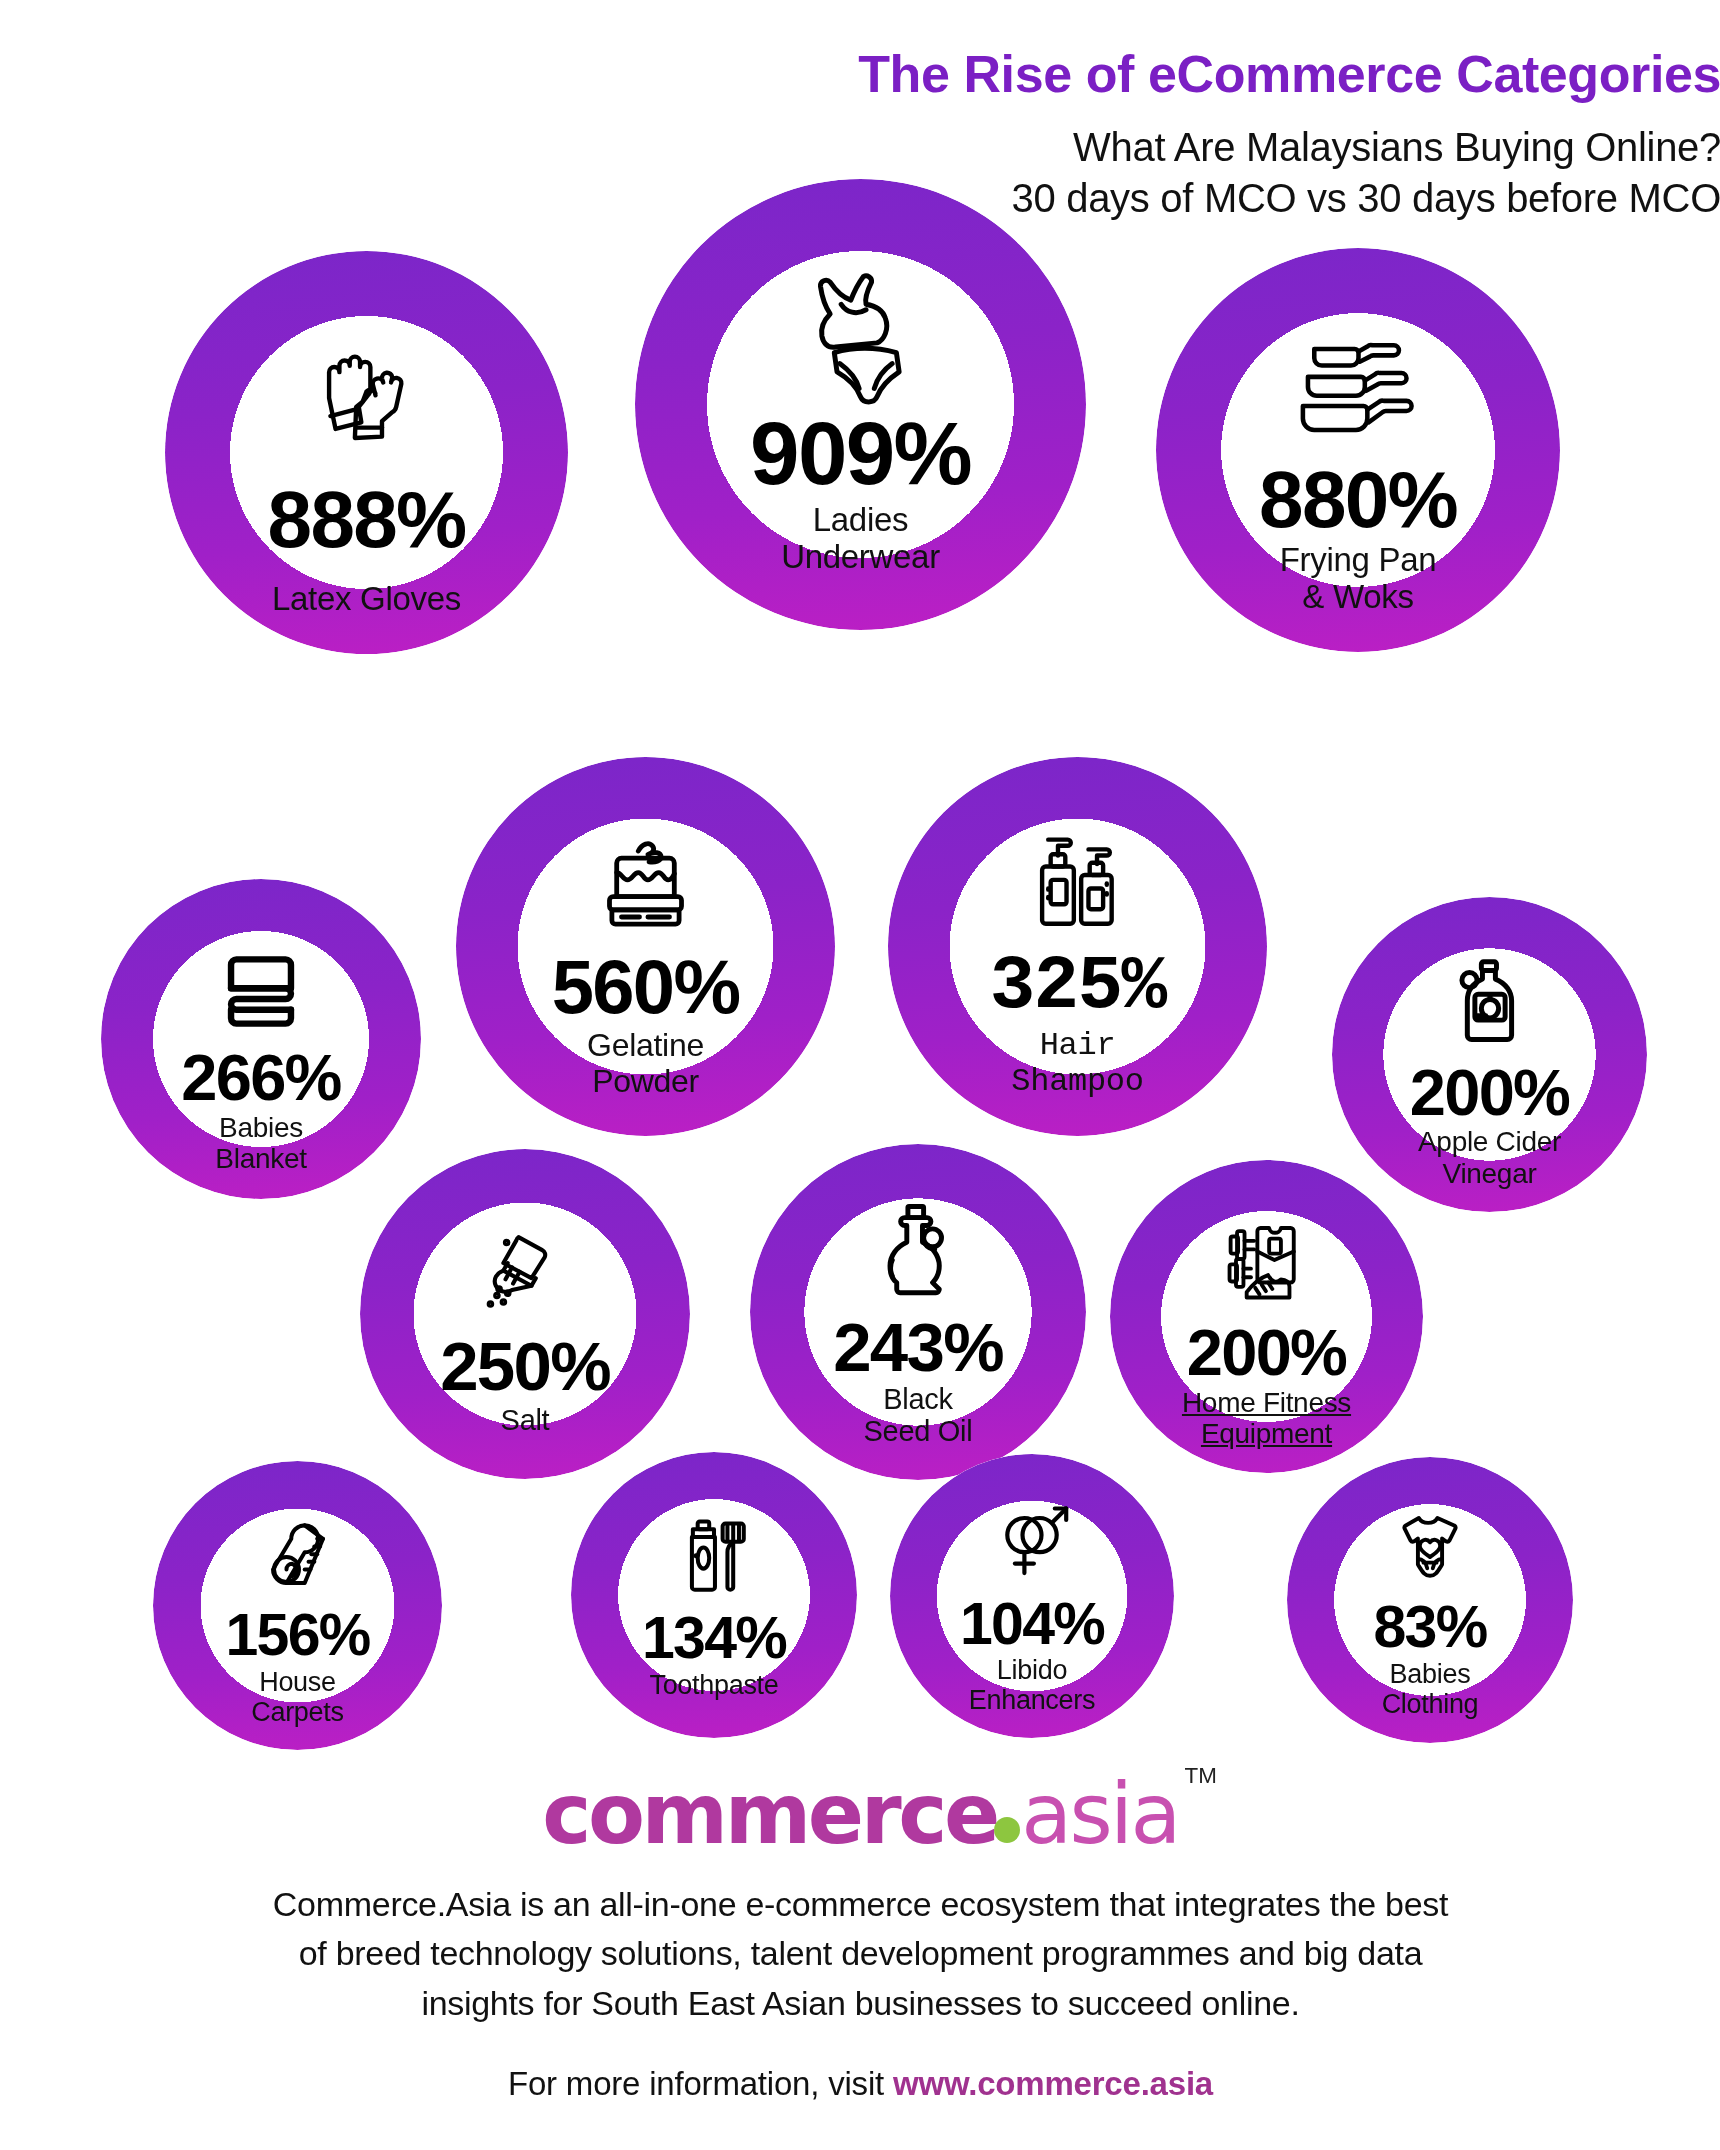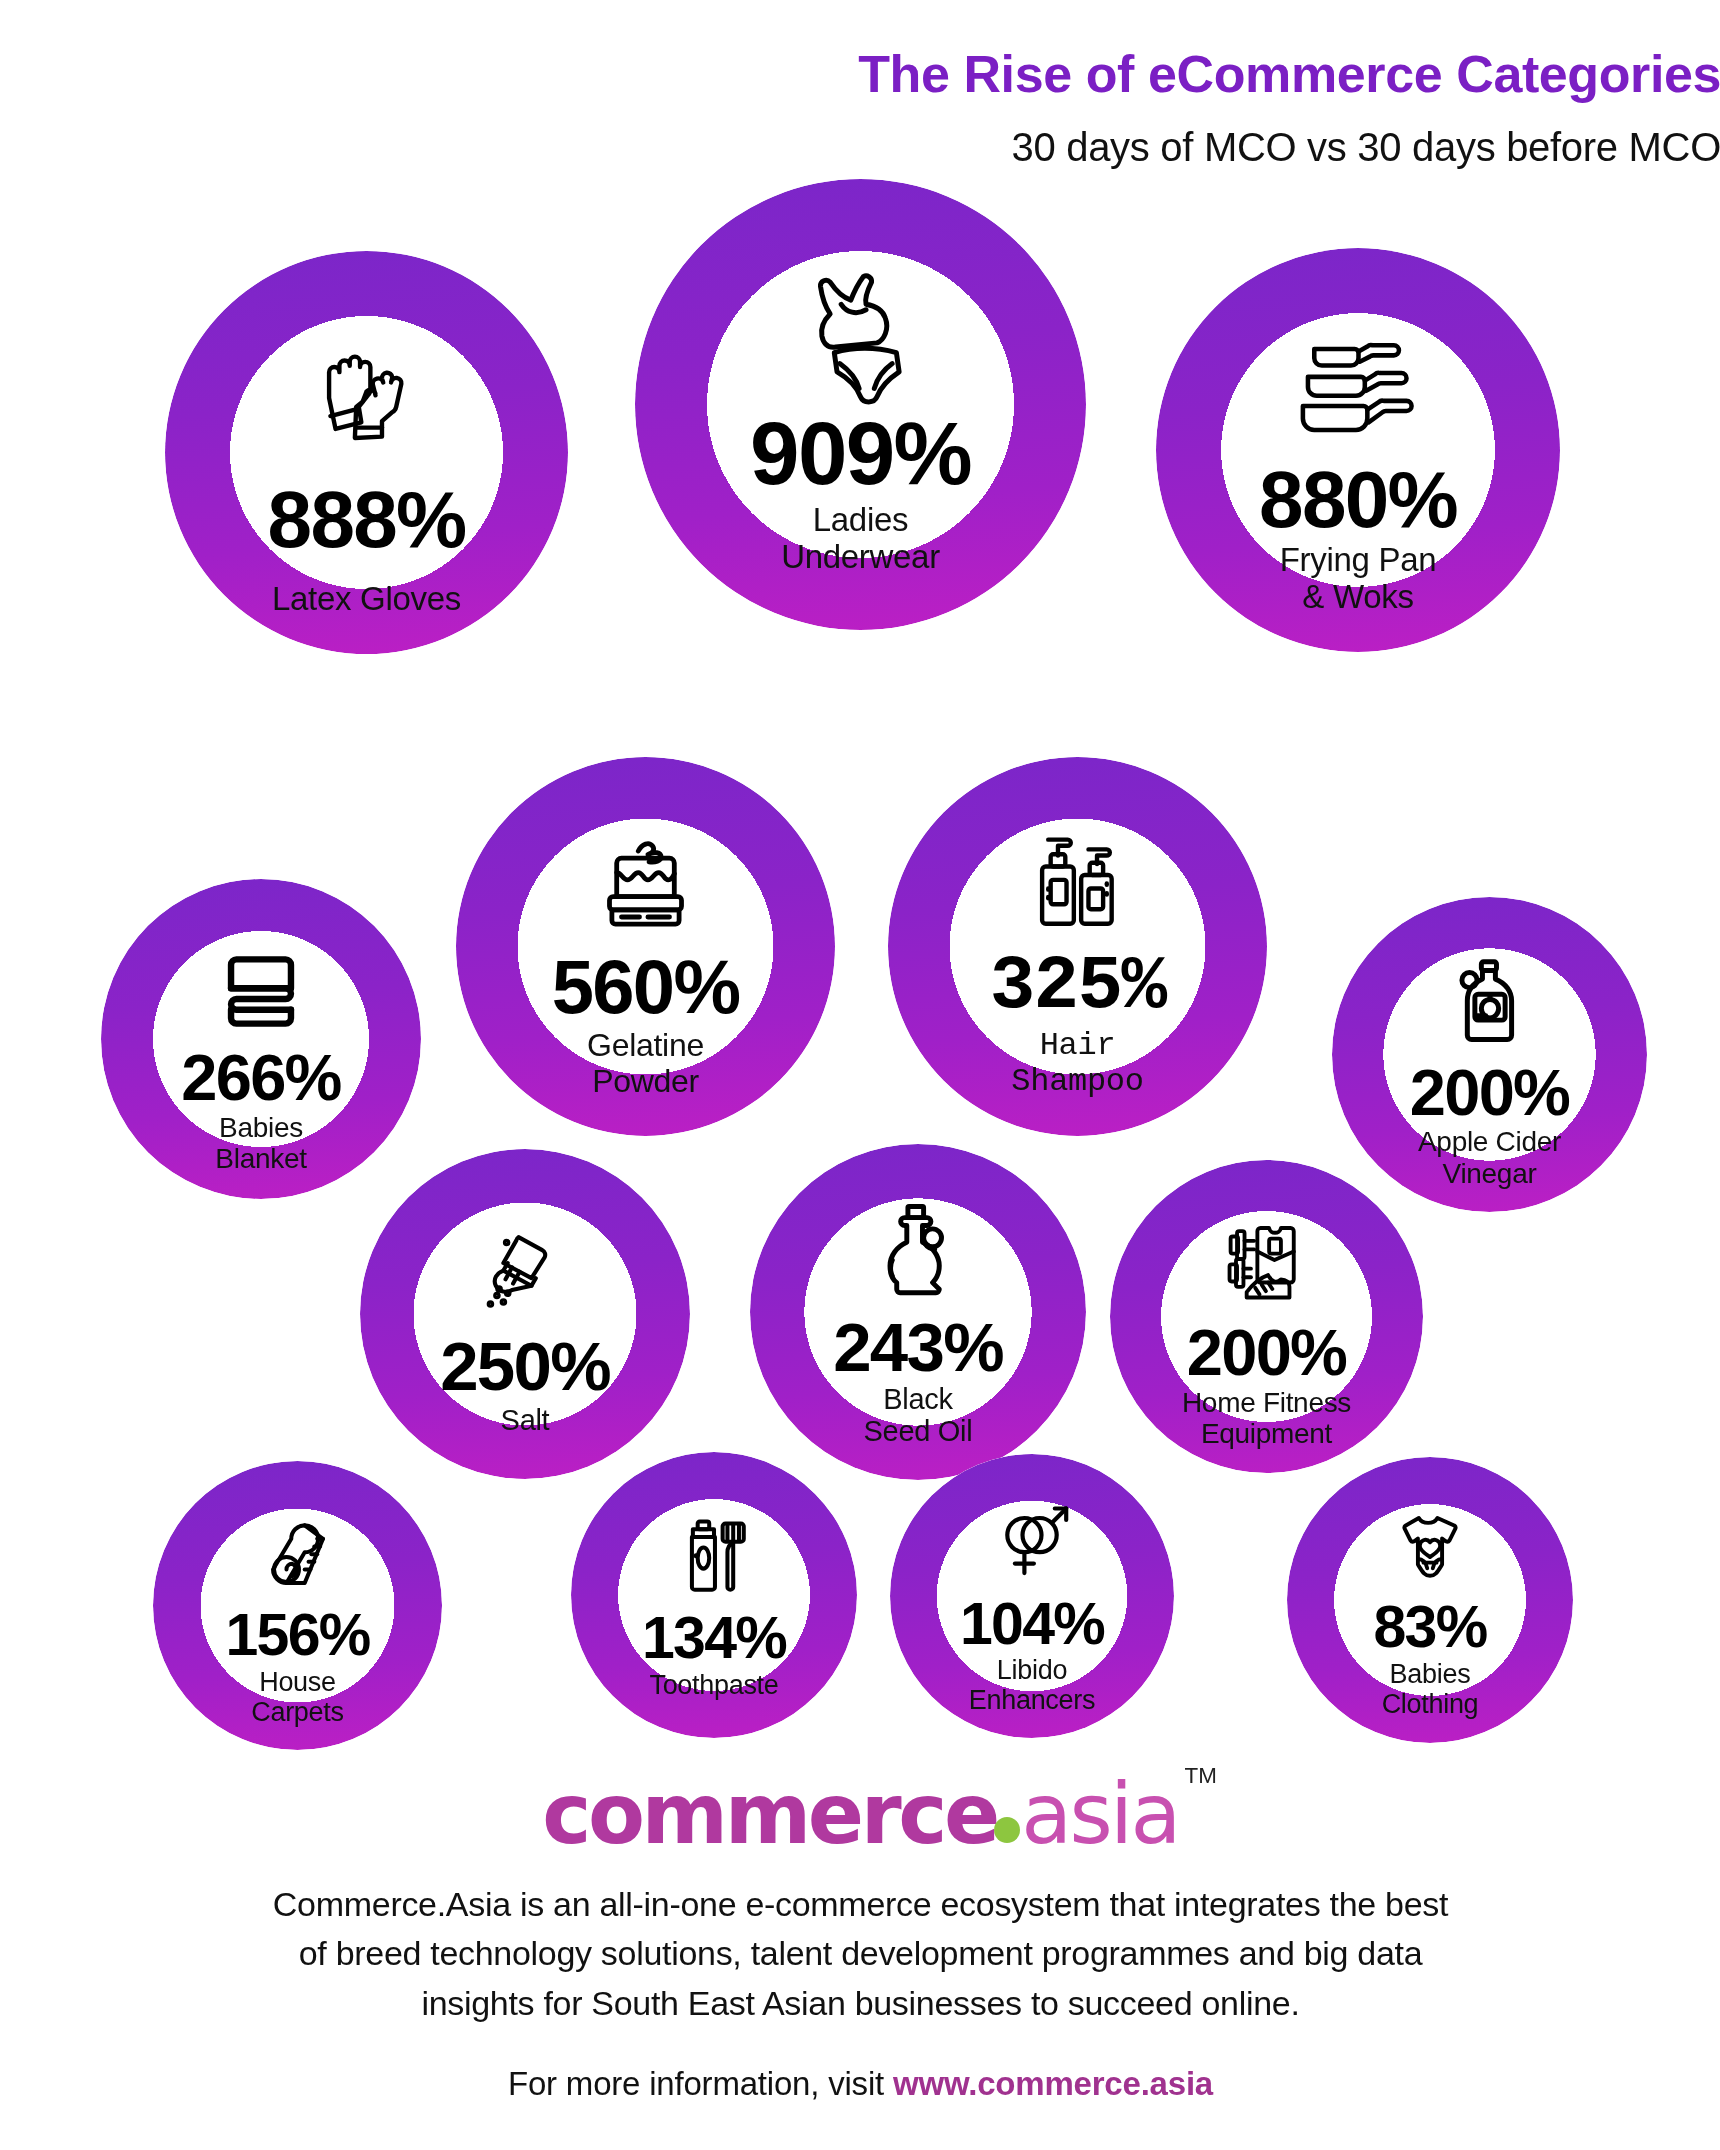--- a/index.html
+++ b/index.html
@@ -90,20 +90,21 @@
   .blurb div{white-space:nowrap;}
   .visit{top:2065px;font-size:33px;color:#111111;letter-spacing:-0.2px;}
   .visit .url{color:#A0328F;font-weight:bold;}
 </style>
 </head>
 <body>
 
 <div class="header">
   <div class="title">The Rise of eCommerce Categories</div>
   <div class="subtitle">
+    <div>What Are Malaysians Buying Online?</div>
     <div>30 days of MCO vs 30 days before MCO</div>
   </div>
 </div>
 
 <div class="field">
 
   <div class="bubble" style="left:165px;top:251px;width:403px;height:403px;--bw:6px;">
     <div class="ring"></div>
     <div class="inner" style="padding-top:40px;gap:16px;">
       <span class="icon">
@@ -294,21 +295,21 @@
           <path d="M44 14 L52 14 c1 6 10 6 11 0 L72 14 a3 3 0 0 1 3 3 L75 62 a3 3 0 0 1 -3 3 L44 65 a3 3 0 0 1 -3 -3 L41 17 a3 3 0 0 1 3 -3 Z"></path>
           <rect x="52" y="24" width="11" height="14" rx="2"></rect>
           <path d="M41 36 L57 44 L75 36"></path>
           <path d="M31 74 c6 -8 14 -14 20 -16 c3 6 8 8 12 4 c5 0 8 3 8 7 l0 10 L31 79 Z"></path>
           <path d="M39 70 L43 76"></path>
             <path d="M45 67 L49 73"></path>
             <path d="M51 65 L55 71"></path>
         </svg>
       </span>
       <span class="pct" style="font-size:65px;margin-top:1.7px;">200%</span>
-      <span class="lbl" style="font-size:28px;margin-top:1.7px;">Home Fitness
+      <span class="lbl" style="font-size:28px;margin-top:1.7px;text-decoration:underline;">Home Fitness
 Equipment</span>
     </div>
   </div>
 
   <div class="bubble" style="left:153px;top:1461px;width:289px;height:289px;--bw:5.2px;">
     <div class="ring"></div>
     <div class="inner" style="padding-top:26px;">
       <span class="icon">
         <svg width="102" height="96" viewBox="0 0 100 100" fill="none" stroke="#000" stroke-width="4.2" stroke-linecap="round" stroke-linejoin="round">
           <path d="M57 16 a14 14 0 0 0 -14 14 L24 62 a14 14 0 0 0 14 14 L57 44 a14 14 0 0 0 0 -28 Z"></path>

